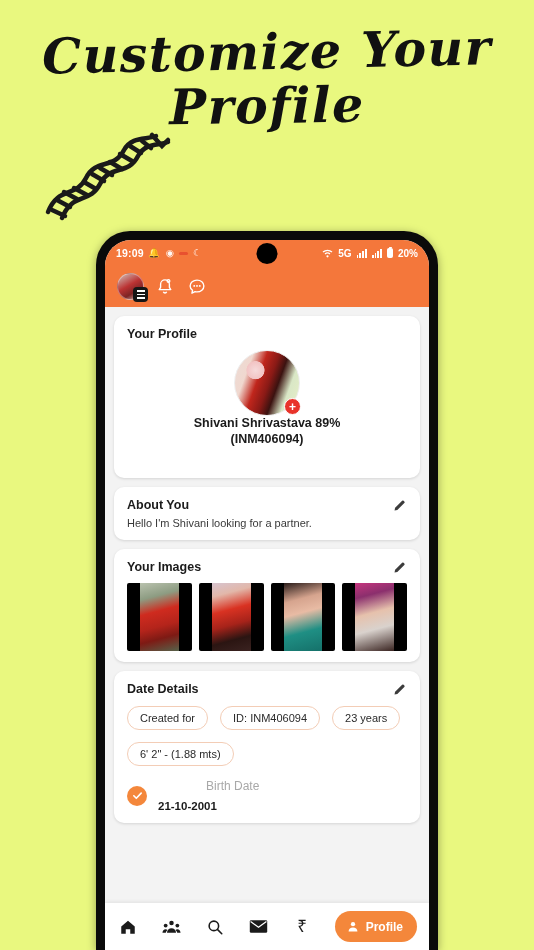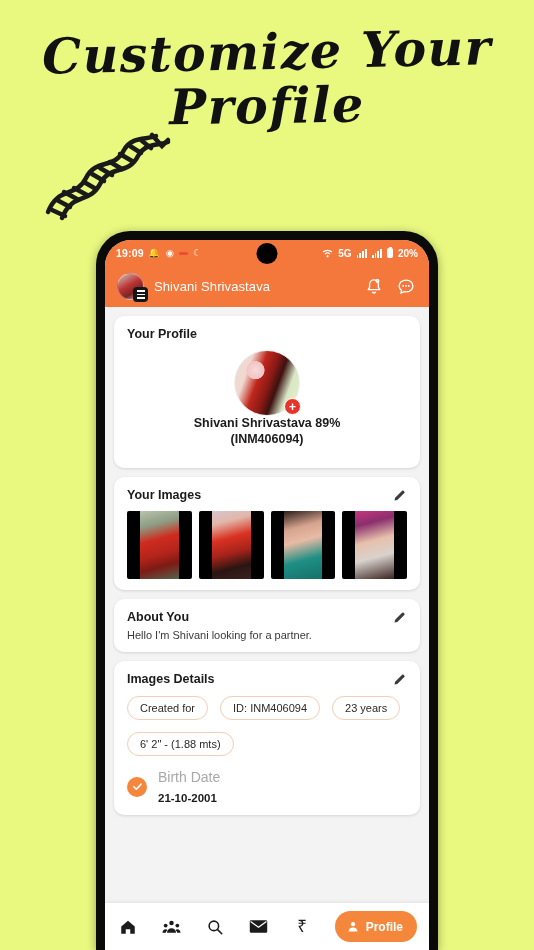--- a/index.html
+++ b/index.html
@@ -106,21 +106,21 @@
   .card {
     background: #fff; border-radius: 10px; margin-bottom: 9px;
     box-shadow: 0 1px 3px rgba(0,0,0,.13);
     padding: 11px 13px;
     position: relative;
   }
   .card-title { font-size: 12.5px; font-weight: 700; color: #1b1b1b; }
   .pencil { position: absolute; right: 13px; top: 11px; width: 15px; height: 15px; }
 
   
-  .profile-card { padding-bottom: 22px; }
+  .profile-card { padding-bottom: 32px; }
   .pc-avatar-wrap { display: flex; justify-content: center; margin-top: 9px; position: relative; }
   .pc-avatar {
     width: 66px; height: 66px; border-radius: 50%;
     background:
       radial-gradient(circle at 32% 30%, #f6dada 0%, #f2c4c4 14%, transparent 15%),
       linear-gradient(110deg,#ecdcd6 0%,#f0d8cf 22%,#c0261c 38%,#8a1a16 52%,#3b1210 63%,#d9e7c6 78%,#e9f0c8 100%);
     border: 1px solid #eee; position: relative;
   }
   .pc-plus {
     position: absolute; right: -2px; bottom: 0px;
@@ -150,21 +150,21 @@
   .chips { display: flex; flex-wrap: wrap; gap: 12px; margin-top: 10px; }
   .chip {
     border: 1px solid #f3cdb6; border-radius: 20px;
     padding: 5px 12px; font-size: 11px; color: #2a2a2a; background: #fff;
   }
   .detail-row { display: flex; align-items: center; gap: 11px; margin-top: 13px; }
   .check {
     width: 20px; height: 20px; border-radius: 50%; background: #f4873b;
     display: flex; align-items: center; justify-content: center; flex: 0 0 auto;
   }
-  .detail-label { font-size: 14px; color: #a8a8a8; }
+  .detail-label { font-size: 12px; color: #a8a8a8; margin-left: 48px; }
   .detail-value { font-size: 11.5px; color: #1b1b1b; font-weight: 700; margin-top: 7px; }
 
   
   .bottomnav {
     position: absolute; left: 0; bottom: 0; width: 324px; height: 47px;
     background: #fff; display: flex; align-items: center;
     padding: 0 12px; justify-content: space-between;
     box-shadow: 0 -1px 4px rgba(0,0,0,.08);
   }
   .nav-item { width: 22px; height: 22px; display: flex; align-items: center; justify-content: center; }
@@ -242,21 +242,20 @@
       </div>
 
       <div class="appbar">
         <div class="ab-avatar">
           <span class="menu-badge">
               <i></i>
               <i></i>
               <i></i>
             </span>
         </div>
-        <div class="ab-title">Shivani Shrivastava</div>
         <svg class="ab-icon" viewBox="0 0 24 24">
           <path d="M12 4.2a4.8 4.8 0 0 0-4.8 4.8v3.4l-1.5 2.4h12.6L16.8 12.4V9A4.8 4.8 0 0 0 12 4.2z" fill="none" stroke="#fff" stroke-width="1.5" stroke-linejoin="round"></path>
           <path d="M10.2 17.2a1.9 1.9 0 0 0 3.6 0" fill="none" stroke="#fff" stroke-width="1.5"></path>
           <circle cx="15.8" cy="5.4" r="1.5" fill="none" stroke="#fff" stroke-width="1.4"></circle>
         </svg>
         <svg class="ab-icon" viewBox="0 0 24 24">
           <path d="M12 4.5c-4.2 0-7.5 2.8-7.5 6.3 0 1.9 1 3.6 2.6 4.8l-.6 3.2 3.4-1.7c.7.15 1.4.2 2.1.2 4.2 0 7.5-2.8 7.5-6.5S16.2 4.5 12 4.5z" fill="none" stroke="#fff" stroke-width="1.5" stroke-linejoin="round"></path>
           <circle cx="9" cy="10.8" r="1.05" fill="#fff"></circle>
           <circle cx="12" cy="10.8" r="1.05" fill="#fff"></circle>
           <circle cx="15" cy="10.8" r="1.05" fill="#fff"></circle>
@@ -267,20 +266,28 @@
 
         <div class="card profile-card">
           <div class="card-title">Your Profile</div>
           <div class="pc-avatar-wrap">
             <div class="pc-avatar">
               <span class="pc-plus">+</span>
             </div>
           </div>
           <div class="pc-name">Shivani Shrivastava 89%</div>
           <div class="pc-id">(INM406094)</div>
+        </div>
+
+        <div class="card">
+          <div class="card-title">About You</div>
+          <svg class="pencil" viewBox="0 0 24 24">
+            <path d="M4 20l1-4.3L16.2 4.5a1.7 1.7 0 0 1 2.4 0l1.1 1.1a1.7 1.7 0 0 1 0 2.4L8.5 19.2 4 20z" fill="#3c3c3c"></path>
+          </svg>
+          <div class="about-text">Hello I'm Shivani looking for a partner.</div>
         </div>
 
         <div class="card">
           <div class="card-title">Your Images</div>
           <svg class="pencil" viewBox="0 0 24 24">
             <path d="M4 20l1-4.3L16.2 4.5a1.7 1.7 0 0 1 2.4 0l1.1 1.1a1.7 1.7 0 0 1 0 2.4L8.5 19.2 4 20z" fill="#3c3c3c"></path>
           </svg>
           <div class="img-row">
             <div class="thumb t1">
                 <span class="inner"></span>
@@ -291,29 +298,21 @@
             <div class="thumb t3">
                 <span class="inner"></span>
               </div>
             <div class="thumb t4">
                 <span class="inner"></span>
               </div>
           </div>
         </div>
 
         <div class="card">
-          <div class="card-title">About You</div>
-          <svg class="pencil" viewBox="0 0 24 24">
-            <path d="M4 20l1-4.3L16.2 4.5a1.7 1.7 0 0 1 2.4 0l1.1 1.1a1.7 1.7 0 0 1 0 2.4L8.5 19.2 4 20z" fill="#3c3c3c"></path>
-          </svg>
-          <div class="about-text">Hello I'm Shivani looking for a partner.</div>
-        </div>
-
-        <div class="card">
-          <div class="card-title">Images Details</div>
+          <div class="card-title">Date Details</div>
           <svg class="pencil" viewBox="0 0 24 24">
             <path d="M4 20l1-4.3L16.2 4.5a1.7 1.7 0 0 1 2.4 0l1.1 1.1a1.7 1.7 0 0 1 0 2.4L8.5 19.2 4 20z" fill="#3c3c3c"></path>
           </svg>
           <div class="chips">
             <span class="chip">Created for</span>
             <span class="chip">ID: INM406094</span>
             <span class="chip">23 years</span>
             <span class="chip">6' 2" - (1.88 mts)</span>
           </div>
           <div class="detail-row">

